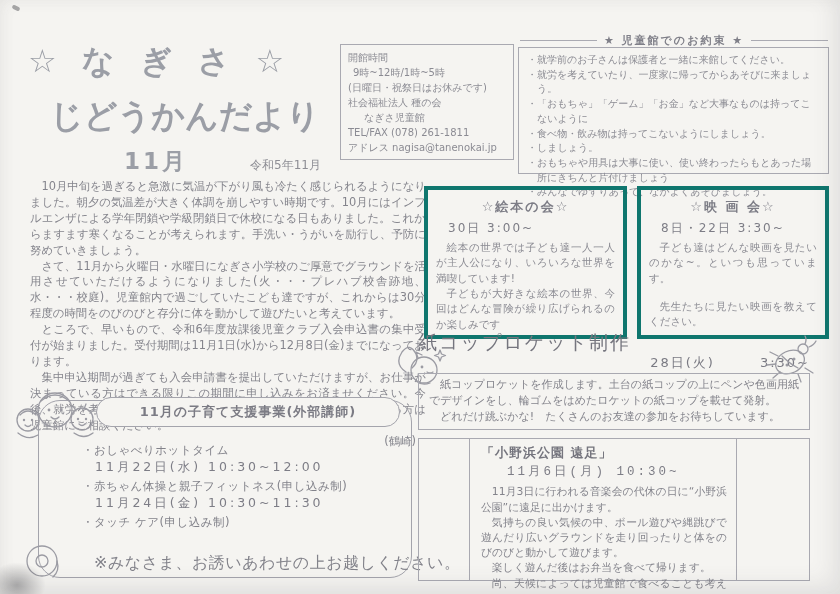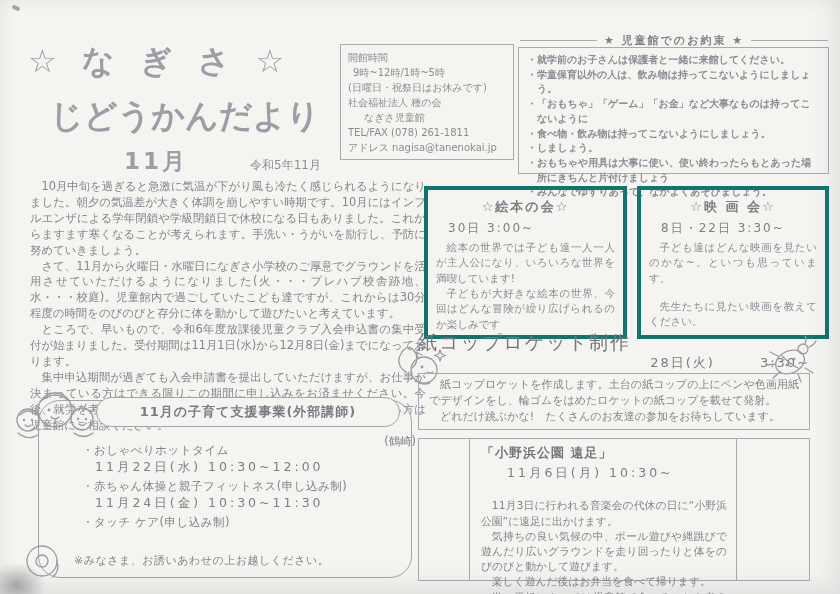--- a/index.html
+++ b/index.html
@@ -27,36 +27,36 @@
     border:1px solid #a9a9b1;box-sizing:border-box;padding:5px 7px;
     font-size:10px;line-height:15px;color:#8b8b93;white-space:nowrap;}
   .ind1{padding-left:5px;} .ind2{padding-left:16px;}
   
   .rules-title{position:absolute;left:520px;top:33px;width:308px;display:flex;align-items:center;gap:7px;
     font-size:11px;font-weight:bold;color:#7f7f88;letter-spacing:2px;}
   .rules-title::before,.rules-title::after{content:"";flex:1;border-top:1px solid #aaaab2;}
   .rules-box{position:absolute;left:518px;top:47px;width:311px;height:127px;
     border:1px solid #a9a9b1;box-sizing:border-box;padding:5px 8px 3px 8px;
     font-size:10px;line-height:14.7px;color:#8b8b93;}
-  .rule{text-indent:-1em;padding-left:1em;font-weight:bold;}
+  .rule{text-indent:-1em;padding-left:1em;}
   
   .intro{position:absolute;left:30px;top:179px;width:396px;font-size:11.4px;line-height:15.9px;
     text-align:justify;color:#84848c;}
   .intro p{margin:0;text-indent:1em;}
   .signature{text-align:right;padding-right:10px;margin-top:3px;text-indent:0!important;}
   
   .support-box{position:absolute;left:38px;top:400px;width:374px;height:178px;
     border:1.5px solid #a4a4ac;border-radius:22px;box-sizing:border-box;}
   .support-title{position:absolute;left:96px;top:397px;width:304px;height:30px;
     border:1.5px solid #a4a4ac;border-radius:16px;background:#f5f4f1;box-sizing:border-box;
     text-align:center;line-height:27px;font-size:13px;font-weight:bold;color:#7b7b84;letter-spacing:1px;}
   .events{position:absolute;left:82px;top:441px;width:322px;font-size:11.5px;color:#82828a;}
   .event-name{margin-top:2px;letter-spacing:0.5px;}
   .event-sched{padding-left:13px;font-size:12.5px;letter-spacing:3px;margin:1px 0 3px 0;color:#7d7d86;}
-  .support-note{position:absolute;left:74px;top:553px;font-size:11px;color:#82828a;letter-spacing:0.5px;}
+  .support-note{position:absolute;left:94px;top:553px;font-size:16px;color:#82828a;letter-spacing:0.5px;}
   
   .panel{position:absolute;border:4px solid #0f766e;box-sizing:border-box;
     padding:9px 8px 6px 8px;font-size:10.5px;line-height:15.4px;color:#8a8a92;}
   .panel p{margin:0;text-indent:1em;text-align:justify;}
   .ehon-box{left:424px;top:186px;width:203px;height:153px;}
   .movie-box{left:637px;top:186px;width:192px;height:153px;}
   .box-title{text-align:center;font-size:13px;font-weight:bold;letter-spacing:2px;color:#7d7d86;text-indent:0!important;}
   .box-sched{font-size:12px;letter-spacing:2px;padding-left:12px;margin:7px 0 3px 0;color:#7d7d86;text-indent:0!important;}
   .gap-top{margin-top:13px!important;}
   
@@ -70,21 +70,21 @@
   .rocket-box p{margin:0;text-indent:1em;}
   
   .ensoku-box{position:absolute;left:418px;top:438px;width:392px;height:143px;
     border:1px solid #a9a9b1;box-sizing:border-box;}
   .vline{position:absolute;top:0;bottom:0;width:1px;background:#a9a9b1;}
   .vline-left{left:50px;} .vline-right{right:72px;}
   .ensoku-content{position:absolute;left:62px;right:82px;top:6px;
     font-size:10.8px;line-height:15.2px;color:#84848c;}
   .ensoku-content p{margin:0;text-indent:1em;text-align:justify;}
   .ensoku-title{font-size:13px;font-weight:bold;letter-spacing:1px;color:#75757e;text-indent:0!important;text-align:right;}
-  .ensoku-sched{font-size:12.5px;letter-spacing:3px;padding-left:26px;margin:5px 0 18px 0!important;color:#7d7d86;text-indent:0!important;text-align:left;}
+  .ensoku-sched{font-size:12.5px;letter-spacing:3px;padding-left:26px;margin:5px 0 4px 0!important;color:#7d7d86;text-indent:0!important;text-align:left;font-family:Liberation Mono, monospace;}
   
   .doodle{position:absolute;}
   .doodle svg{display:block;}
   .doodle path,.doodle circle,.doodle ellipse,.doodle polyline{fill:none;stroke:#9b9ba3;stroke-width:1.3;stroke-linecap:round;stroke-linejoin:round;}
   .doodle .dot{fill:#9b9ba3;stroke:none;}
   .kids{left:14px;top:385px;}
   .squirrel{left:394px;top:338px;}
   .beetle{left:760px;top:332px;}
   .curl{left:20px;top:538px;}
   
@@ -109,21 +109,21 @@
     <div class="info-line">(日曜日・祝祭日はお休みです)</div>
     <div class="info-line">社会福祉法人 種の会</div>
     <div class="info-line ind2">なぎさ児童館</div>
     <div class="info-line">TEL/FAX (078) 261-1811</div>
     <div class="info-line">アドレス nagisa@tanenokai.jp</div>
   </div>
 
   <div class="rules-title">★ 児童館でのお約束 ★</div>
   <div class="rules-box">
     <div class="rule">・就学前のお子さんは保護者と一緒に来館してください。</div>
-    <div class="rule">・学童保育以外の人は、飲み物は持ってこないようにしましょう。</div>
+    <div class="rule">・就労を考えていたり、一度家に帰ってからあそびに来ましょう。</div>
     <div class="rule">・「おもちゃ」「ゲーム」「お金」など大事なものは持ってこないように</div>
     <div class="rule">・食べ物・飲み物は持ってこないようにしましょう。</div>
     <div class="rule">・しましょう。</div>
     <div class="rule">・おもちゃや用具は大事に使い、使い終わったらもとあった場所にきちんと片付けましょう</div>
     <div class="rule">・みんなでゆずりあって、なかよくあそびましょう。</div>
   </div>
 
   <div class="intro">
     <p>10月中旬を過ぎると急激に気温が下がり風も冷たく感じられるようになりました。朝夕の気温差が大きく体調を崩しやすい時期です。10月にはインフルエンザによる学年閉鎖や学級閉鎖日で休校になる日もありました。これからますます寒くなることが考えられます。手洗い・うがいを励行し、予防に努めていきましょう。</p>
     <p>さて、11月から火曜日・水曜日になぎさ小学校のご厚意でグラウンドを活用させていただけるようになりました(火・・・プレハブ校舎跡地、水・・・校庭)。児童館内で過ごしていたこども達ですが、これからは30分程度の時間をのびのびと存分に体を動かして遊びたいと考えています。</p>

